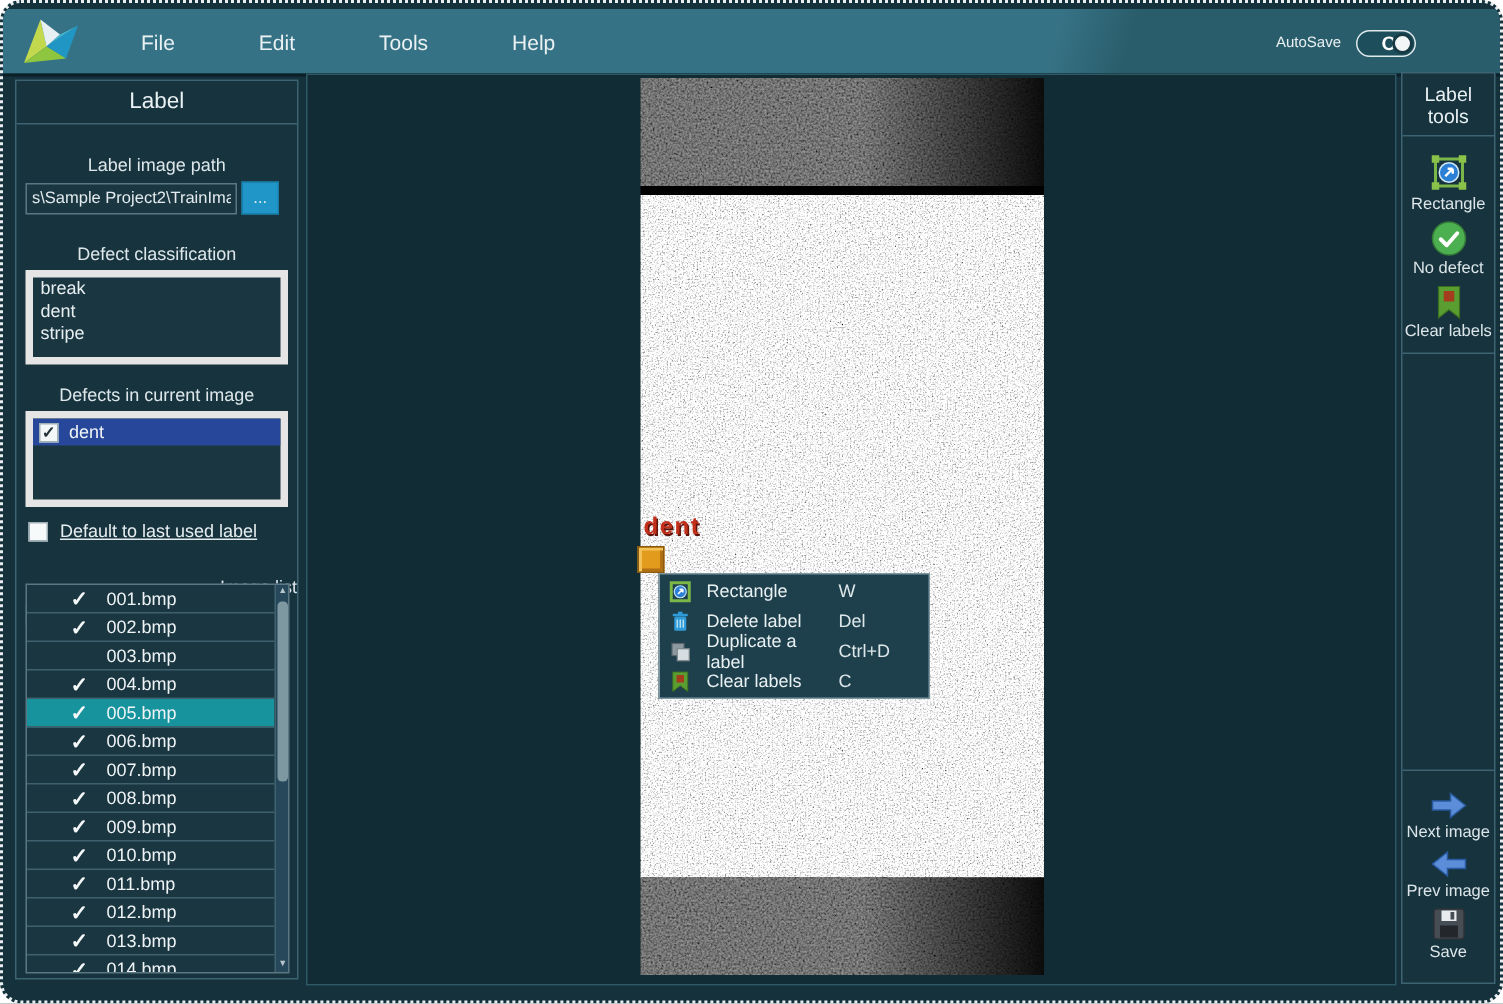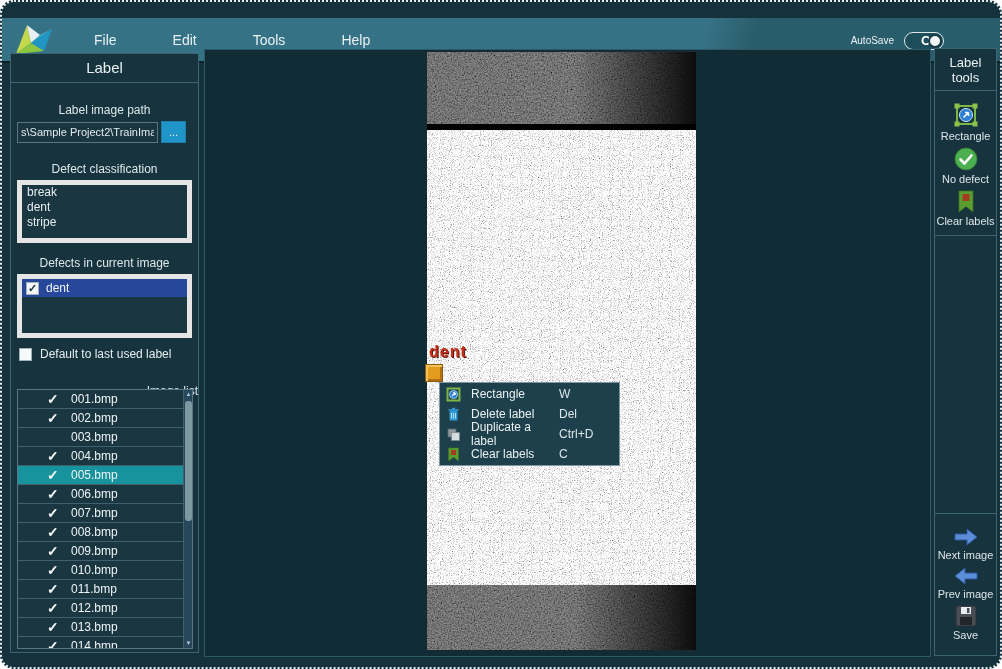--- a/index.html
+++ b/index.html
@@ -3,21 +3,21 @@
 <meta charset="utf-8">
 <style>
   * { margin:0; padding:0; box-sizing:border-box; }
   html,body { background:#ffffff; font-family:"Liberation Sans", sans-serif; }
   .window{
     position:relative; width:1002px; height:669px; background:#14313c;
     border-radius:14px; border:2px dotted #e8eef0; overflow:hidden;
   }
   
   .titlebar{
-    position:absolute; left:0; top:16px; width:100%; height:45px;
+    position:absolute; left:0; top:4px; width:100%; height:45px;
     background:linear-gradient(106deg,#367285 0%,#367285 70%,#2a5d6b 75%,#2a5d6b 100%);
     border-bottom:2px solid #0b2029; display:flex; align-items:center;
   }
   .logo{ margin-left:12px; width:40px; height:36px; }
   .menu-items{ display:flex; margin-left:32px; gap:40px; }
   .menu-item{ color:#e9f1f3; font-size:14px; padding:4px 8px; cursor:default; }
   .autosave{ position:absolute; right:56px; top:0; height:45px; display:flex; align-items:center; gap:10px; }
   .autosave-label{ color:#eaf1f3; font-size:10px; }
   .toggle{ width:40px; height:18px; border:1px solid #dfe9ec; border-radius:10px; background:#1d4e5b;
            position:relative; display:flex; align-items:center; }
@@ -36,21 +36,21 @@
                font-size:11px; line-height:10px; cursor:pointer; }
   .listbox{ margin:4px 6px 0; border:5px solid #e5e5e5; background:#1a3641; overflow:hidden; }
   .listbox1{ height:63px; }
   .listbox2{ height:64px; }
   .class-item{ font-size:12px; color:#e7eef0; padding:0px 5px; line-height:15px; }
   .defect-row{ display:flex; align-items:center; gap:7px; height:18px; padding-left:4px; }
   .defect-row.selected{ background:#27489a; }
   .small-checkbox{ width:13px; height:13px; background:#f4f7f8; border:1px solid #9fb0b6; display:flex;
                    align-items:center; justify-content:center; font-size:11px; color:#23343b; font-weight:bold; }
   .defect-name{ font-size:12px; color:#f0f5f6; }
-  .cb-row{ display:flex; align-items:center; gap:8px; padding-left:8px; margin-top:9px; }
+  .cb-row{ display:flex; align-items:center; gap:8px; padding-left:8px; margin-top:9px;text-decoration:underline; }
   .cb-row .small-checkbox{ background:#f7fafa; }
   .cb-label{ font-size:12px; color:#e7eef0; }
   .search-row{ margin:4px 6px 0; height:15px; background:#21404c; border:1px solid #5a7682;
                display:flex; align-items:center; position:relative; }
   .search-input{ flex:1; background:transparent; border:none; outline:none; color:#cfdadf; font-size:11px;
                  padding:0 3px; font-family:"Liberation Sans",sans-serif; }
   .search-input::placeholder{ color:#8fa4ad; }
   .dd-arrow{ width:13px; height:11px; background:#d8e2e5; margin-right:1px; display:flex; align-items:center;
              justify-content:center; font-size:7px; color:#27424d; }
   .file-list{ position:absolute; left:6px; right:5px; top:335px; bottom:3px; border:1px solid #5a7682;

